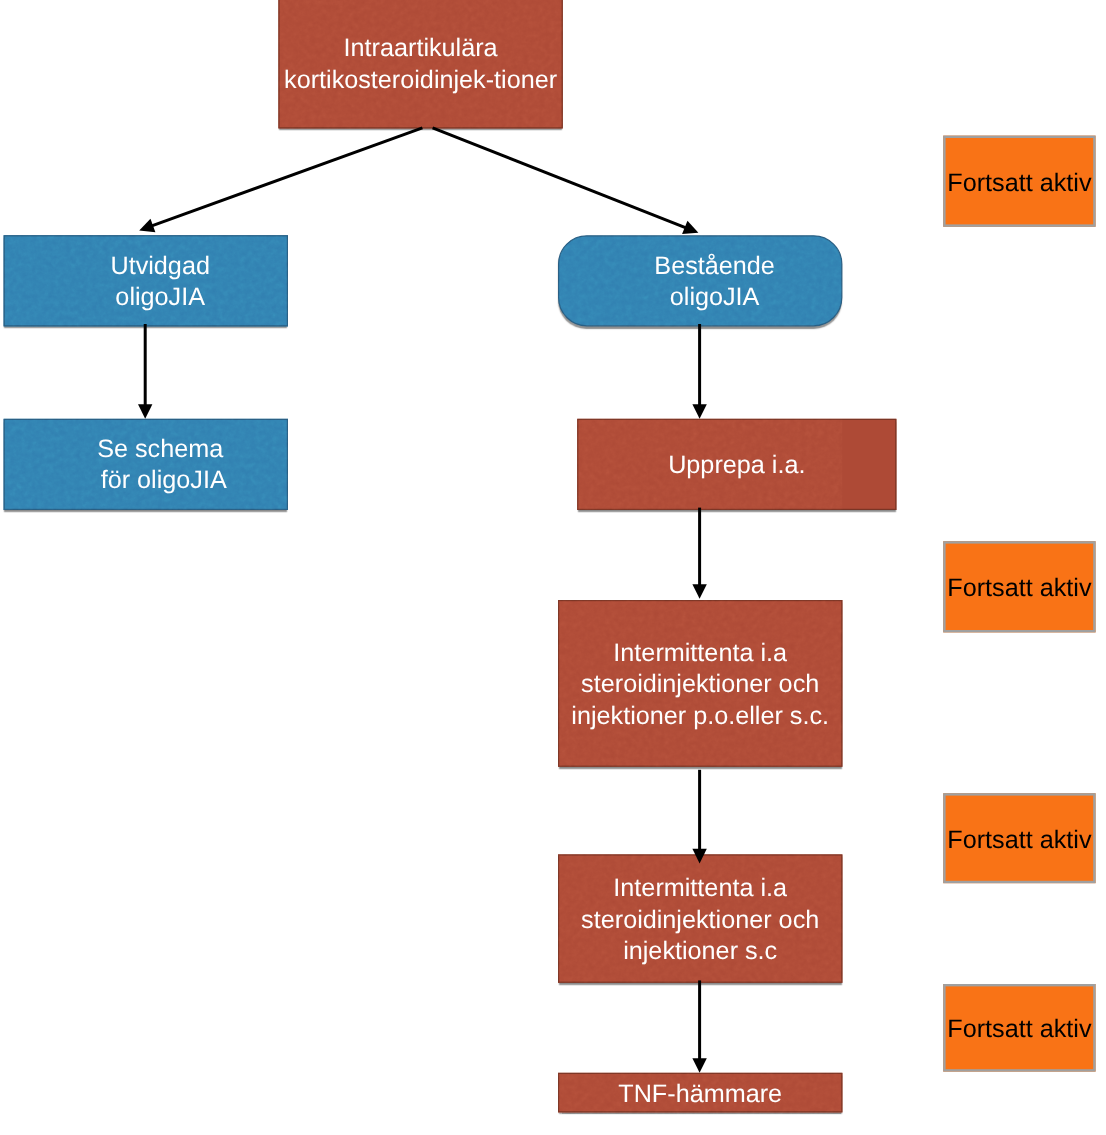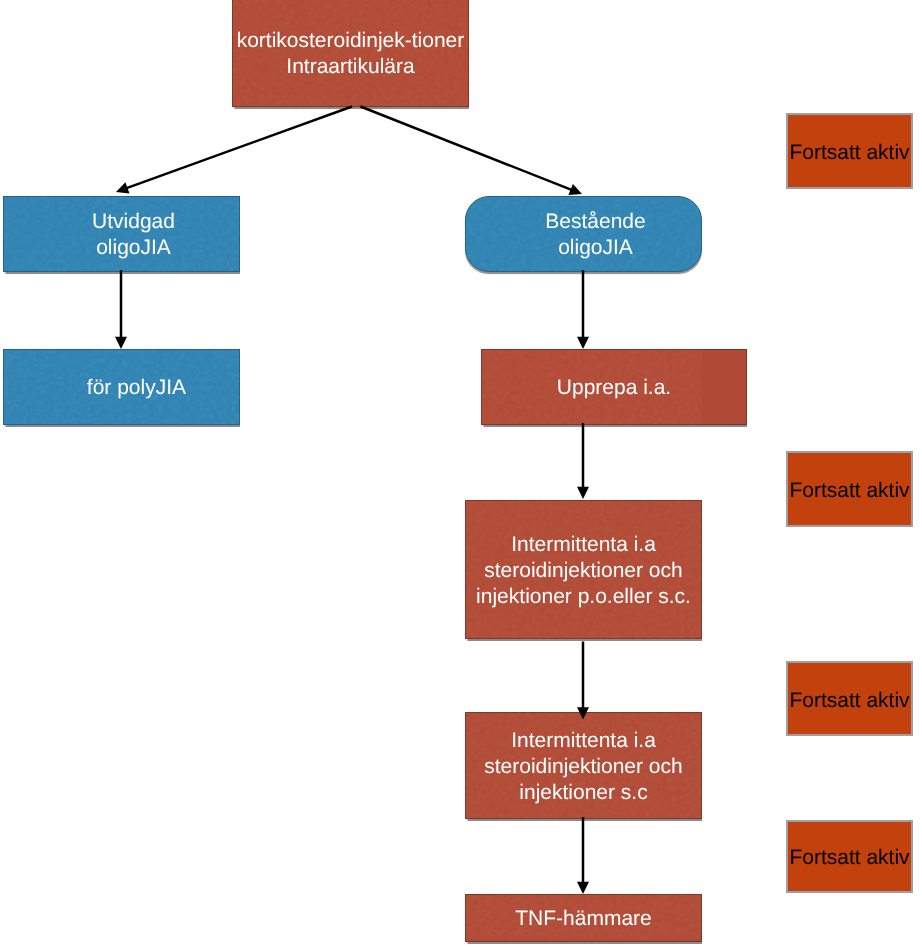--- a/index.html
+++ b/index.html
@@ -7,55 +7,56 @@
   body{width:922px;height:946px;background:#ffffff;position:relative;overflow:hidden;
        font-family:"Liberation Sans",sans-serif;text-rendering:geometricPrecision;}
   .stage{position:absolute;left:0;top:0;width:922px;height:946px;}
 
   .node{position:absolute;box-sizing:border-box;display:flex;align-items:center;
         justify-content:center;text-align:center;color:#ffffff;font-size:21px;line-height:26px;}
   .node .lbl{display:block;width:100%;transform:translateY(var(--dy,0px));}
   .node .ln{display:block;white-space:pre;}
   .node.red{background:#ae4a36;border:1px solid #7a3525;box-shadow:0 2px 1px -0.5px rgba(0,0,0,0.45);}
   .node.blue{background:#3180b1;border:1px solid #285c80;box-shadow:0 2px 1px -0.5px rgba(0,0,0,0.45);padding-left:24px;}
-  .node.plain{background:#c2410c;color:#000000;border:2px solid #a0a0a0;}
+  .node.plain{background:#f97316;color:#000000;border:2px solid #a0a0a0;}
   svg.grain{position:absolute;left:0;top:0;width:922px;height:946px;pointer-events:none;
        mix-blend-mode:overlay;opacity:0.20;}
 
   svg.arrows{position:absolute;left:0;top:0;width:922px;height:946px;}
 </style>
 </head>
 <body>
 
 <div class="stage">
 
   <div class="node red" style="left:232px;top:-9px;width:237px;height:116px;--dy:5px;">
     <span class="lbl">
+        <span class="ln">Intraartikulära</span>
         <span class="ln">kortikosteroidinjek-tioner</span>
-        <span class="ln">Intraartikulära</span>
       </span>
   </div>
 
   <div class="node blue" style="left:3px;top:196px;width:237px;height:76px;--dy:1px;">
     <span class="lbl">
         <span class="ln">Utvidgad</span>
         <span class="ln">oligoJIA</span>
       </span>
   </div>
 
   <div class="node blue" style="left:465px;top:196px;width:237px;height:76px;border-radius:24px;--dy:1px;">
     <span class="lbl">
         <span class="ln">Bestående</span>
         <span class="ln">oligoJIA</span>
       </span>
   </div>
 
   <div class="node blue" style="left:3px;top:349px;width:237px;height:76px;--dy:1px;">
     <span class="lbl">
-        <span class="ln"> för polyJIA</span>
+        <span class="ln">Se schema</span>
+        <span class="ln"> för oligoJIA</span>
       </span>
   </div>
 
   <div class="node red" style="left:465px;top:349px;width:266px;height:76px;margin-left:16px;--dy:1px;">
     <span class="lbl">
         <span class="ln">Upprepa i.a.</span>
       </span>
   </div>
 
   <div class="node red" style="left:465px;top:500px;width:237px;height:139px;--dy:1px;">
@@ -67,21 +68,21 @@
   </div>
 
   <div class="node red" style="left:465px;top:712px;width:237px;height:107px;--dy:1px;">
     <span class="lbl">
         <span class="ln">Intermittenta i.a</span>
         <span class="ln">steroidinjektioner och</span>
         <span class="ln">injektioner s.c</span>
       </span>
   </div>
 
-  <div class="node red" style="left:465px;top:894px;width:237px;height:48px;--dy:1px;">
+  <div class="node red" style="left:465px;top:894px;width:237px;height:33px;--dy:1px;">
     <span class="lbl">
         <span class="ln">TNF-hämmare</span>
       </span>
   </div>
 
   <div class="node plain" style="left:786px;top:113px;width:127px;height:76px;--dy:2px;">
     <span class="lbl">
         <span class="ln">Fortsatt aktiv</span>
       </span>
   </div>

